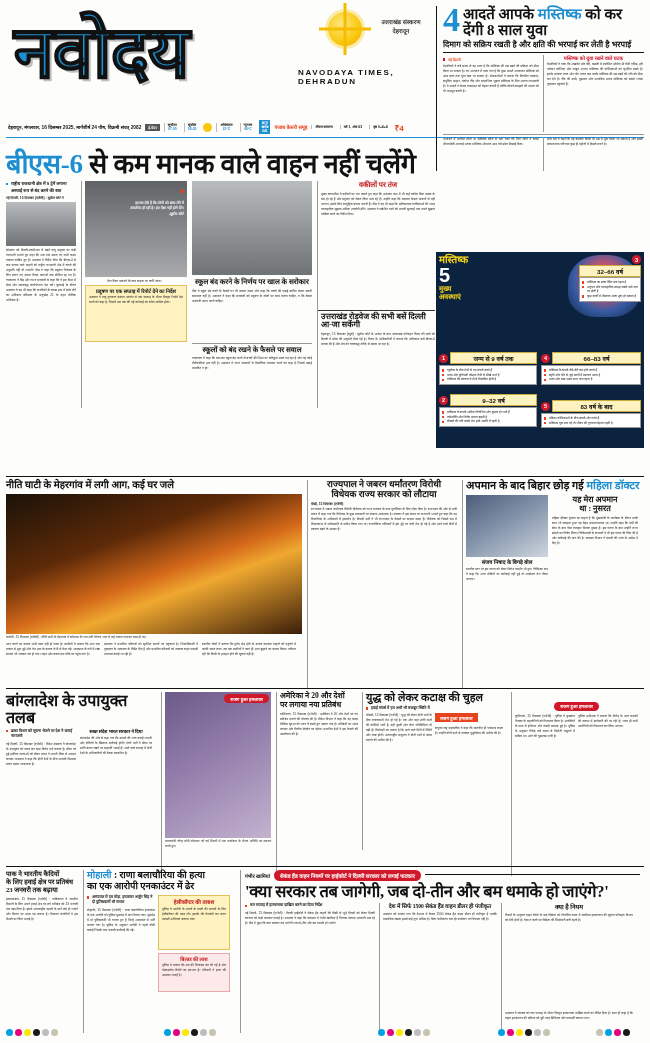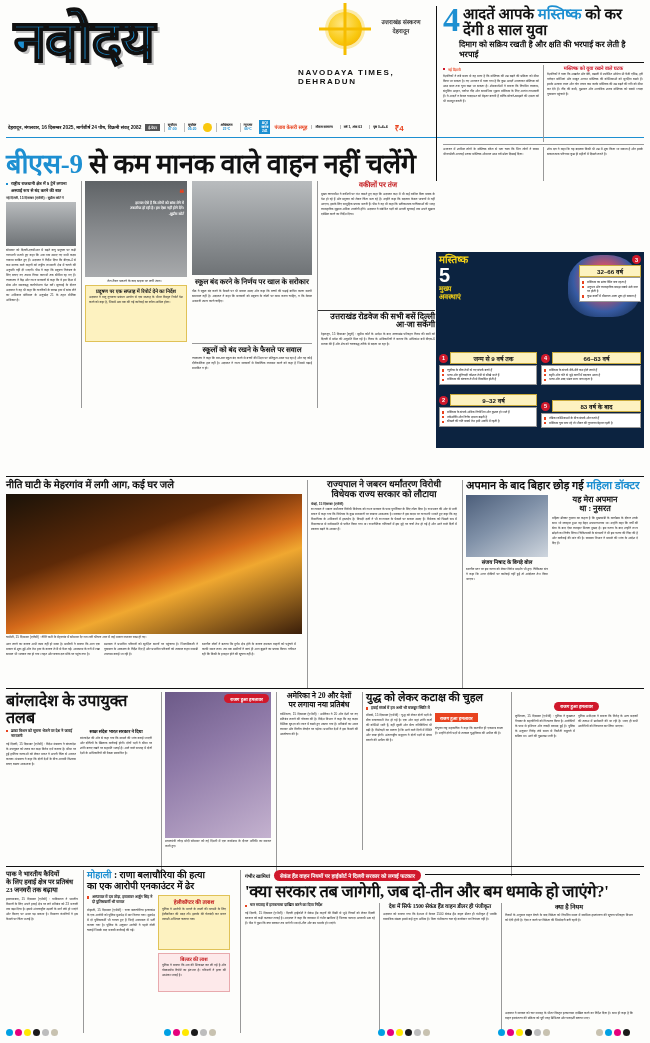--- a/index.html
+++ b/index.html
@@ -18,23 +18,23 @@
     font-size: 3.1px; line-height: 1.62; text-align: justify;
     color: #2a2a2a; letter-spacing: .01em;
     overflow: hidden;
   }
   .vr { border-left: .6px solid #999; }
 
   
   .masthead { display: flex; align-items: flex-start; height: 112px; position: relative; }
   .mast-left { position: relative; width: 432px; }
   .logo-hindi {
-    font-family: Liberation Mono, monospace;
+    font-family: Liberation Sans, sans-serif;
     font-weight: 700;
-    font-size: 58px;
+    font-size: 72px;
     line-height: .95;
     color: #1d8fd1;
     -webkit-text-stroke: 2px #111;
     letter-spacing: -1px;
     padding-left: 8px;
     padding-top: 14px;
     text-shadow: 3px 3px 0 #bfbfbf;
   }
   .logo-times {
     position: absolute; right: -92px; top: 48px;
@@ -86,21 +86,21 @@
     border-left: 1.4px solid #111; padding-left: 6px;
   }
   .promo-h {
     font-family: "Liberation Serif", serif; font-weight:700;
     font-size: 15px; line-height: 1.08; color:#111;
   }
   .promo-h .big4 { font-size: 34px; color:#1d8fd1; float:left; line-height:.8; margin-right:3px; }
   .promo-h .blue { color:#1d8fd1; }
   .promo-sub {
     font-size: 8px; font-weight:700; margin-top:2px; color:#111; line-height:1.2;
-    border-bottom:1px solid #111; padding-bottom:2px;margin-left:16px;
+    border-bottom:1px solid #111; padding-bottom:2px;
   }
   .promo-byline { font-size:3.6px; color:#e8431f; font-weight:700; margin:2px 0; }
   .promo-cols { display:flex; gap:4px; margin-top:2px; }
   .promo-red-h { color:#d0182b; font-weight:700; font-size:5px; margin-bottom:1px; }
 
   
   .mainhead {
     font-family:"Liberation Serif", serif; font-weight:700;
     font-size: 27px; line-height:1.05; color:#111; letter-spacing:-.3px;
   }
@@ -241,21 +241,21 @@
       </div>
     </div>
     <div class="promo-cols" style="margin-top:2px;border-top:.5px solid #999;padding-top:2px">
       <div class="body-text" style="width:96px;height:34px">अध्ययन में शामिल लोगों के मस्तिष्क स्कैन से पता चला कि जिन लोगों ने स्वस्थ जीवनशैली अपनाई उनका मस्तिष्क औसतन आठ वर्ष छोटा दिखाई दिया।</div>
       <div class="body-text vr" style="width:100px;height:34px;padding-left:3px">शोध दल ने कहा कि यह बदलाव किसी भी उम्र में शुरू किया जा सकता है और इसके सकारात्मक परिणाम कुछ ही महीनों में दिखने लगते हैं।</div>
     </div>
   </div>
 
   <div style="position:absolute;left:6px;top:150px;width:434px">
     <div class="mainhead">
-      <span class="blue">बीएस-9</span><span> से कम मानक वाले वाहन नहीं चलेंगे</span>
+      <span class="blue">बीएस-6</span><span> से कम मानक वाले वाहन नहीं चलेंगे</span>
     </div>
 
     <div style="display:flex;gap:5px;margin-top:3px">
 
       <div style="width:70px">
         <div class="kicker bul bul-blue">राष्ट्रीय राजधानी क्षेत्र में 9 ट्रेनें लगाना अस्थाई रूप से बंद करने की बात</div>
         <div class="byline">नई दिल्ली, 15 दिसम्बर (एजेंसी) : सुप्रीम कोर्ट ने</div>
         <div class="photo court" style="height:44px;margin:2px 0"></div>
         <div class="body-text" style="height:160px">सोमवार को दिल्ली-एनसीआर में बढ़ते वायु प्रदूषण पर कड़ी नाराजगी जताते हुए कहा कि अब तक उठाए गए सभी कदम नाकाम साबित हुए हैं। अदालत ने निर्देश दिया कि बीएस-4 से कम मानक वाले वाहनों को राष्ट्रीय राजधानी क्षेत्र में चलने की अनुमति नहीं दी जाएगी। पीठ ने कहा कि प्रदूषण नियंत्रण के लिए बनाए गए तमाम नियम कागजों तक सीमित रह गए हैं। न्यायालय ने केंद्र और राज्य सरकारों से कहा कि वे इस दिशा में ठोस और समयबद्ध कार्ययोजना पेश करें। सुनवाई के दौरान अदालत ने यह भी कहा कि नागरिकों के स्वच्छ हवा में सांस लेने का अधिकार संविधान के अनुच्छेद 21 के तहत मौलिक अधिकार है।</div>
       </div>
@@ -279,21 +279,21 @@
         <div class="photo court" style="height:94px"></div>
         <div class="colhead" style="margin-top:3px">स्कूल बंद करने के निर्णय पर खाल के सरोकार</div>
         <div class="body-text" style="height:52px;margin-top:2px">पीठ ने स्कूल बंद करने के फैसले पर भी सवाल उठाए और कहा कि बच्चों की पढ़ाई बाधित करना स्थायी समाधान नहीं है। अदालत ने कहा कि सरकारों को प्रदूषण के स्रोतों पर काम करना चाहिए, न कि केवल अस्थायी उपाय करने चाहिए।</div>
         <div class="colhead" style="margin-top:2px;border-top:.5px solid #999;padding-top:2px">स्कूलों को बंद रखने के फैसले पर सवाल</div>
         <div class="body-text" style="height:52px;margin-top:2px">न्यायालय ने कहा कि बार-बार स्कूल बंद करने से बच्चों की शिक्षा पर प्रतिकूल असर पड़ रहा है और यह कोई दीर्घकालिक हल नहीं है। अदालत ने राज्य सरकारों से वैकल्पिक व्यवस्था करने को कहा है जिससे पढ़ाई प्रभावित न हो।</div>
       </div>
 
       <div style="width:118px" class="vr">
         <div class="colhead red" style="padding-left:3px">वकीलों पर तंज</div>
         <div class="body-text" style="height:118px;padding-left:3px;margin-top:2px">मुख्य न्यायाधीश ने वकीलों पर तंज कसते हुए कहा कि अदालत कक्ष में भी कई वकील बिना मास्क के पेश हो रहे हैं और प्रदूषण को लेकर चिंता जता रहे हैं। उन्होंने कहा कि बदलाव केवल भाषणों से नहीं आएगा, इसके लिए सामूहिक प्रयास जरूरी हैं। पीठ ने यह भी कहा कि प्रतीकात्मक याचिकाओं की जगह व्यावहारिक सुझाव अधिक उपयोगी होंगे। अदालत ने संबंधित पक्षों को अगली सुनवाई तक अपने सुझाव दाखिल करने का निर्देश दिया।</div>
-        <div class="sechead sm" style="padding-left:3px;text-align:right;border-top:.7px solid #333;padding-top:2px;font-size:8px">
+        <div class="sechead sm" style="padding-left:3px;text-align:left;border-top:.7px solid #333;padding-top:2px;font-size:8px">
           <span>उत्तराखंड रोडवेज की सभी बसें दिल्ली आ-जा सकेंगी</span>
         </div>
         <div class="body-text" style="height:52px;padding-left:3px;margin-top:2px">देहरादून, 15 दिसम्बर (ब्यूरो) : सुप्रीम कोर्ट के आदेश के बाद उत्तराखंड परिवहन निगम की बसों को दिल्ली में प्रवेश की अनुमति मिल गई है। निगम के अधिकारियों ने बताया कि अधिकांश बसें बीएस-6 मानक की हैं और शेष को चरणबद्ध तरीके से बदला जा रहा है।</div>
       </div>
     </div>
   </div>
 
   <div class="brainbox" style="position:absolute;right:6px;top:252px;width:208px;height:196px">
     <div class="brain-img"></div>
     <div style="position:relative;z-index:2;width:68px">
@@ -429,21 +429,21 @@
         <div style="margin-left:3px;position:relative">
           <div class="photo meet" style="height:146px"></div>
           <div class="tag-red" style="position:absolute;right:2px;top:2px;font-size:4.6px">राजग हुआ हमलावर</div>
         </div>
         <div class="photo-cap" style="margin-left:3px;text-align:justify;font-size:3.2px;line-height:1.5">प्रधानमंत्री नरेन्द्र मोदी सोमवार को नई दिल्ली में एक कार्यक्रम के दौरान अतिथि का स्वागत करते हुए।</div>
       </div>
 
       <div style="width:230px" class="vr">
         <div style="display:flex;gap:4px;padding-left:3px">
           <div style="width:78px">
-            <div class="colhead" style="font-size:7.6px;text-align:center;line-height:1.15">
+            <div class="colhead" style="font-size:7.6px;text-align:left;line-height:1.15">
               <div>अमेरिका ने 20 और देशों</div>
               <div>पर लगाया नया प्रतिबंध</div>
             </div>
             <div class="body-text" style="height:138px;margin-top:3px">वाशिंगटन, 15 दिसम्बर (एजेंसी) : अमेरिका ने 20 और देशों पर नए प्रतिबंध लगाने की घोषणा की है। विदेश विभाग ने कहा कि यह कदम वैश्विक सुरक्षा को ध्यान में रखते हुए उठाया गया है। प्रतिबंधों का असर व्यापार और वित्तीय लेनदेन पर पड़ेगा। प्रभावित देशों ने इस फैसले की आलोचना की है।</div>
           </div>
           <div style="width:142px" class="vr">
             <div class="sechead sm" style="padding-left:3px;font-size:11px">युद्ध को लेकर कटाक्ष की चुहल</div>
             <div style="display:flex;gap:3px;padding-left:3px;margin-top:2px">
               <div style="width:66px">
                 <div class="kicker bul" style="font-size:3.8px">हवाई संघर्ष में हम अभी भी मजबूत स्थिति में</div>

